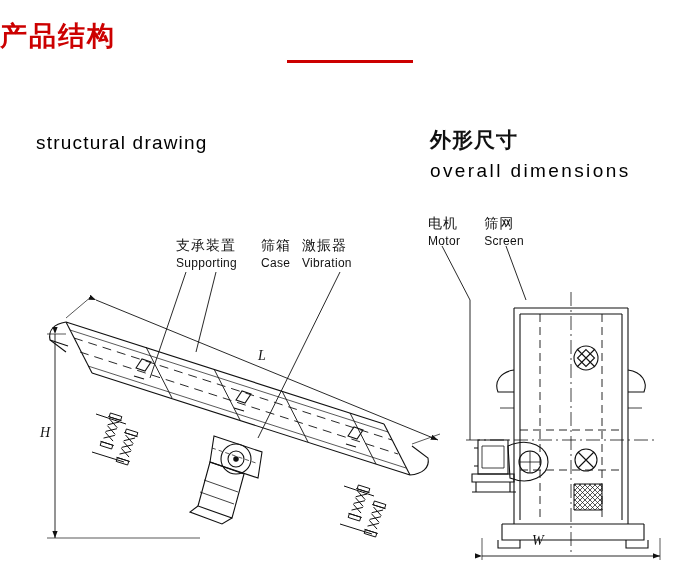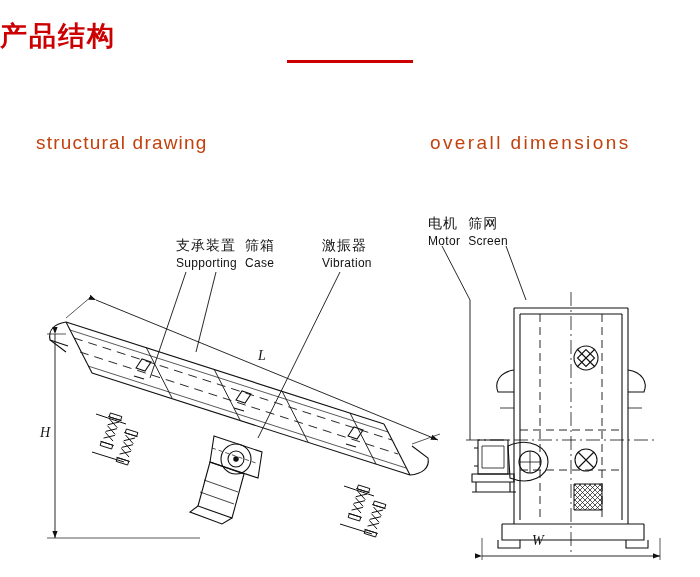--- a/index.html
+++ b/index.html
@@ -29,38 +29,38 @@
   }
 
   
   .sec{position:absolute;}
   .sec .cn{
     font-size:21px;font-weight:bold;color:#111;
     font-family:"DejaVu Sans","Liberation Sans",sans-serif;
     letter-spacing:1px;
   }
   .sec .en{
-    font-size:19px;color:#c2410c;margin-top:6px;letter-spacing:1.2px;
+    font-size:19px;color:#000000;margin-top:6px;letter-spacing:1.2px;
   }
   #sec-left{left:36px;top:126px;}
   #sec-right{left:430px;top:126px;}
   #sec-right .en{letter-spacing:2.4px;}
 
   
   .callout{position:absolute;font-size:13px;line-height:1.35;color:#111;}
   .callout .cn{
     font-family:"DejaVu Sans","Liberation Sans",sans-serif;
     font-size:14px;letter-spacing:1px;
   }
   .callout .en{font-size:12px;letter-spacing:.3px;}
-  .callout.two-col{display:flex;gap:8px;}
+  .callout.two-col{display:flex;gap:24px;}
   .callout.two-col .col{display:flex;flex-direction:column;}
 
   #cl-support{left:160px;top:236px;margin-left:16px;}
-  #cl-vibration{left:322px;top:236px;}
+  #cl-vibration{left:302px;top:236px;}
   #cl-motorscreen{left:428px;top:214px;}
 
   
   .dimlabel{position:absolute;font-size:14px;font-style:italic;color:#111;
             font-family:"Liberation Serif","DejaVu Serif",serif;}
   #dim-H{left:40px;top:425px;}
   #dim-L{left:258px;top:348px;}
   #dim-W{left:532px;top:533px;}
 
   
@@ -75,20 +75,21 @@
   <div class="title-wrap">
     <div class="title">产品结构</div>
     <div class="title-underline"></div>
   </div>
 
   <div class="sec" id="sec-left">
     <div class="en">structural drawing</div>
   </div>
 
   <div class="sec" id="sec-right">
+    <div class="cn">外形尺寸</div>
     <div class="en">overall  dimensions</div>
   </div>
 
   <div class="callout two-col" id="cl-support">
     <div class="col">
       <span class="cn">支承装置</span>
       <span class="en">Supporting</span>
     </div>
     <div class="col">
       <span class="cn">筛箱</span>

